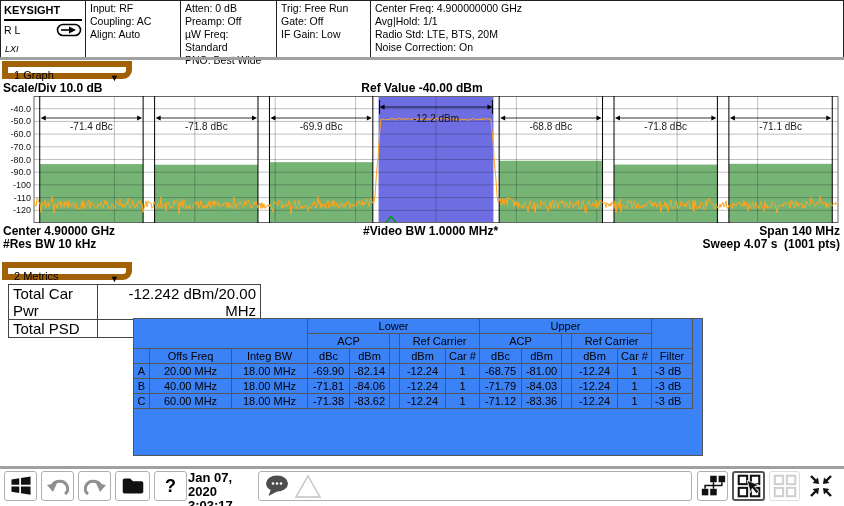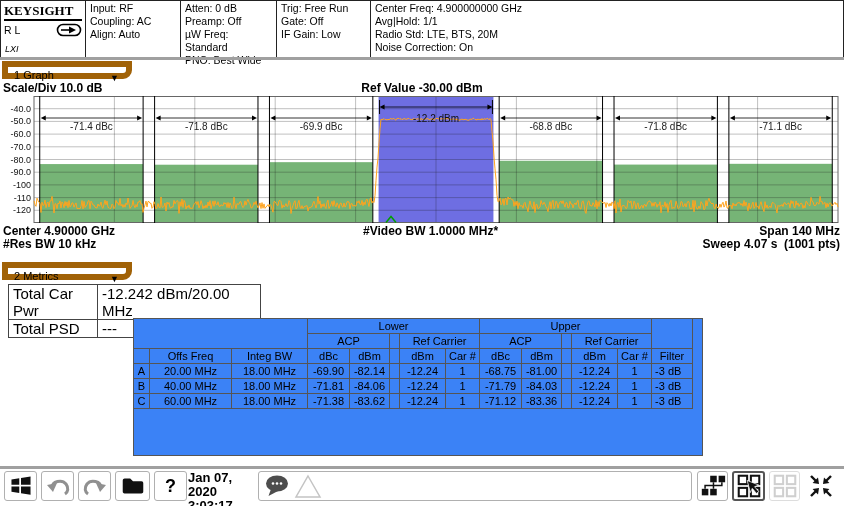--- a/index.html
+++ b/index.html
@@ -4,37 +4,37 @@
 <style>
   html,body{margin:0;padding:0;background:#fff;}
   .app{position:relative;width:844px;height:506px;background:#fff;
        font-family:"Liberation Sans",sans-serif;color:#000;overflow:hidden;}
   
   .hdr{position:absolute;left:0;top:0;width:842px;height:56px;display:flex;
        border:1px solid #222;background:#fff;}
   .hdr-col{border-left:1px solid #222;padding:1px 4px;font-size:10.5px;line-height:13px;box-sizing:border-box;}
   .hdr-col:first-child{border-left:none;}
   .hdr-logo{position:relative;width:84px;flex:0 0 84px;padding:1px 3px;}
-  .brand{font-weight:bold;font-size:13px;letter-spacing:0;border-bottom:2px solid #000;line-height:17px;font-family:Liberation Serif, serif;}
+  .brand{font-weight:bold;font-size:11px;letter-spacing:0;border-bottom:2px solid #000;line-height:17px;}
   .mode-row{display:flex;justify-content:space-between;align-items:center;margin-top:2px;}
   .mode{font-size:10.5px;}
   .lxi{position:absolute;left:4px;bottom:1px;font-style:italic;font-weight:normal;font-size:9px;}
   .c1{flex:0 0 95px;} .c2{flex:0 0 89px;} .c3{flex:0 0 96px;} .c4{flex:0 0 94px;} .c5{flex:1 1 auto;}
   .gray-band{position:absolute;left:0;width:844px;height:3px;background:#a0a0a0;}
   
   .selbox{position:absolute;left:2px;width:130px;height:18px;border:6px solid #a16207;
           border-radius:0 0 9px 0;background:#fff;font-size:11px;line-height:17px;padding-left:6px;box-sizing:border-box;}
   .selbox .arr{position:absolute;right:7px;top:3px;font-size:9px;}
   
   .ann{position:absolute;font-size:12px;font-weight:bold;white-space:pre;}
   svg{font-family:"Liberation Sans",sans-serif;}
   
   .mtable{position:absolute;left:8px;top:284px;border-collapse:collapse;font-size:15px;}
   .mtable td{border:1px solid #444;height:14px;padding:0 4px;background:#fff;}
-  .mtable td.k{width:80px;} .mtable td.v{width:154px;text-align:left;}
+  .mtable td.k{width:80px;} .mtable td.v{width:154px;text-align:right;}
   
   .acp-wrap{position:absolute;left:133px;top:318px;width:570px;height:138px;
             border:1px solid #555;background:#3b82f6;box-sizing:border-box;}
   .acp{border-collapse:collapse;font-size:11px;table-layout:fixed;width:560px;margin:-1px 0 0 -1px;}
   .acp td{border:1px solid #555;height:14px;line-height:13px;padding:0 3px;overflow:hidden;white-space:nowrap;}
   .acp td.ctr{text-align:center;}
   .acp td.num{text-align:center;}
   .acp td.lbl{text-align:center;padding:0 1px;}
   .acp td.sp{padding:0;}
   .acp td.flt{text-align:left;}
@@ -88,21 +88,21 @@
       </div>
   </div>
   <div class="gray-band" style="top:57px"></div>
 
   <div class="selbox" style="top:61px">
     <span>1 Graph</span>
     <span class="arr">▼</span>
   </div>
 
   <div class="ann" style="left:3px;top:81px">Scale/Div 10.0 dB</div>
-  <div class="ann" style="left:322px;top:81px;width:200px;text-align:center">Ref Value -30.00 dBm</div>
+  <div class="ann" style="left:322px;top:81px;width:200px;text-align:center">Ref Value -40.00 dBm</div>
 
   <svg id="spectrum" width="844" height="130" style="position:absolute;left:0;top:96px">
       <rect x="34" y="0" width="804" height="127" fill="#fff"></rect>
       <rect x="269.45714285714286" y="66.16699999999999" width="103.37142857142857" height="60.83300000000001" fill="#76b476"></rect>
       <rect x="499.1714285714286" y="64.77" width="103.37142857142851" height="62.230000000000004" fill="#76b476"></rect>
       <rect x="154.6" y="68.707" width="103.37142857142854" height="58.293000000000006" fill="#76b476"></rect>
       <rect x="614.0285714285715" y="68.58" width="103.37142857142851" height="58.42" fill="#76b476"></rect>
       <rect x="39.74285714285714" y="68.07199999999999" width="103.37142857142857" height="58.92800000000001" fill="#76b476"></rect>
       <rect x="728.8857142857142" y="67.81800000000001" width="103.37142857142862" height="59.18199999999999" fill="#76b476"></rect>
       <rect x="378.57142857142856" y="0" width="114.85714285714289" height="127" fill="#6e6ee2"></rect>

